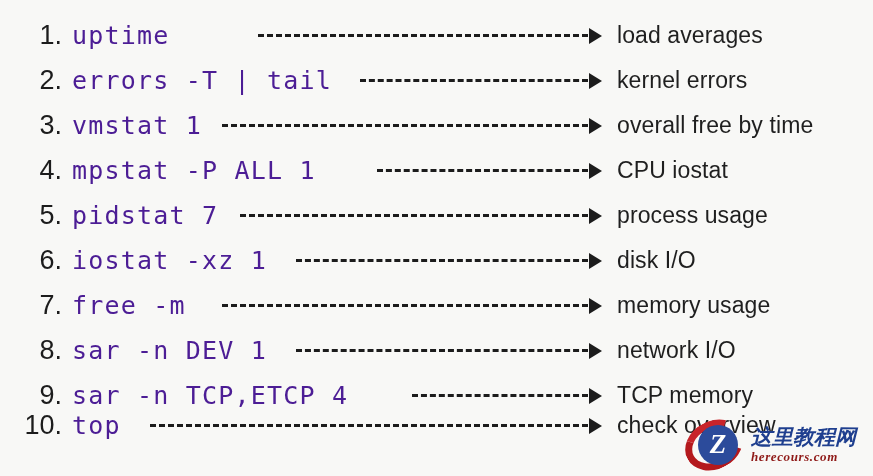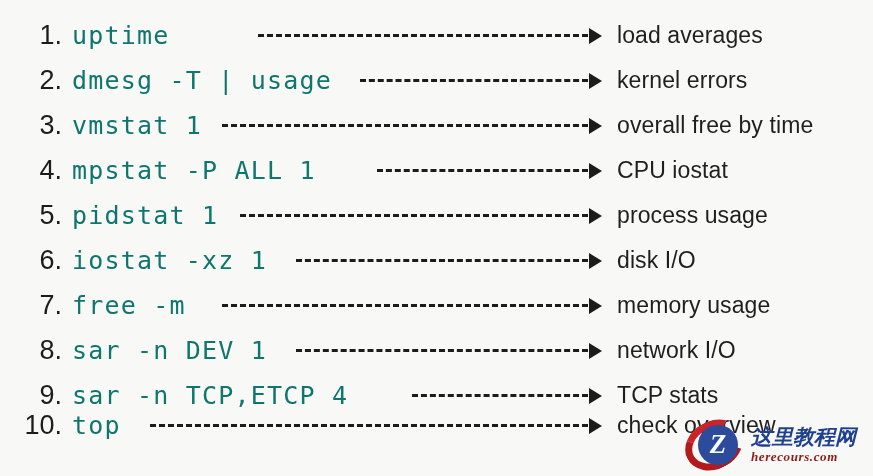--- a/index.html
+++ b/index.html
@@ -55,21 +55,21 @@
     color: #1c1c1c;
     letter-spacing: 0px;
     white-space: nowrap;
   }
 
   .cmd {
     position: absolute;
     left: 72px;
     font-family: "DejaVu Sans Mono", monospace;
     font-size: 25px;
-    color: #0f766e;
+    color: #4c1d95;
     letter-spacing: 1.2px;
     white-space: pre;
   }
 
   .connector {
     position: absolute;
     height: 12px;
     display: flex;
     align-items: center;
     pointer-events: none;
@@ -188,21 +188,21 @@
     <span class="cmd">uptime</span>
     <span class="connector" style="left:258px; width:344px;">
       <span class="dashes"></span>
       <span class="arrowhead"></span>
     </span>
     <span class="label">load averages</span>
   </div>
 
   <div class="row row-1">
     <span class="num">2.</span>
-    <span class="cmd">dmesg -T | usage</span>
+    <span class="cmd">errors -T | tail</span>
     <span class="connector" style="left:360px; width:242px;">
       <span class="dashes"></span>
       <span class="arrowhead"></span>
     </span>
     <span class="label">kernel errors</span>
   </div>
 
   <div class="row row-2">
     <span class="num">3.</span>
     <span class="cmd">vmstat 1</span>
@@ -218,21 +218,21 @@
     <span class="cmd">mpstat -P ALL 1</span>
     <span class="connector" style="left:377px; width:225px;">
       <span class="dashes"></span>
       <span class="arrowhead"></span>
     </span>
     <span class="label">CPU iostat</span>
   </div>
 
   <div class="row row-4">
     <span class="num">5.</span>
-    <span class="cmd">pidstat 1</span>
+    <span class="cmd">pidstat 7</span>
     <span class="connector" style="left:240px; width:362px;">
       <span class="dashes"></span>
       <span class="arrowhead"></span>
     </span>
     <span class="label">process usage</span>
   </div>
 
   <div class="row row-5">
     <span class="num">6.</span>
     <span class="cmd">iostat -xz 1</span>
@@ -263,21 +263,21 @@
     <span class="label">network I/O</span>
   </div>
 
   <div class="row row-8">
     <span class="num">9.</span>
     <span class="cmd">sar -n TCP,ETCP 4</span>
     <span class="connector" style="left:412px; width:190px;">
       <span class="dashes"></span>
       <span class="arrowhead"></span>
     </span>
-    <span class="label">TCP stats</span>
+    <span class="label">TCP memory</span>
   </div>
 
   <div class="row row-9">
     <span class="num">10.</span>
     <span class="cmd">top</span>
     <span class="connector" style="left:150px; width:452px;">
       <span class="dashes"></span>
       <span class="arrowhead"></span>
     </span>
     <span class="label">check overview</span>

